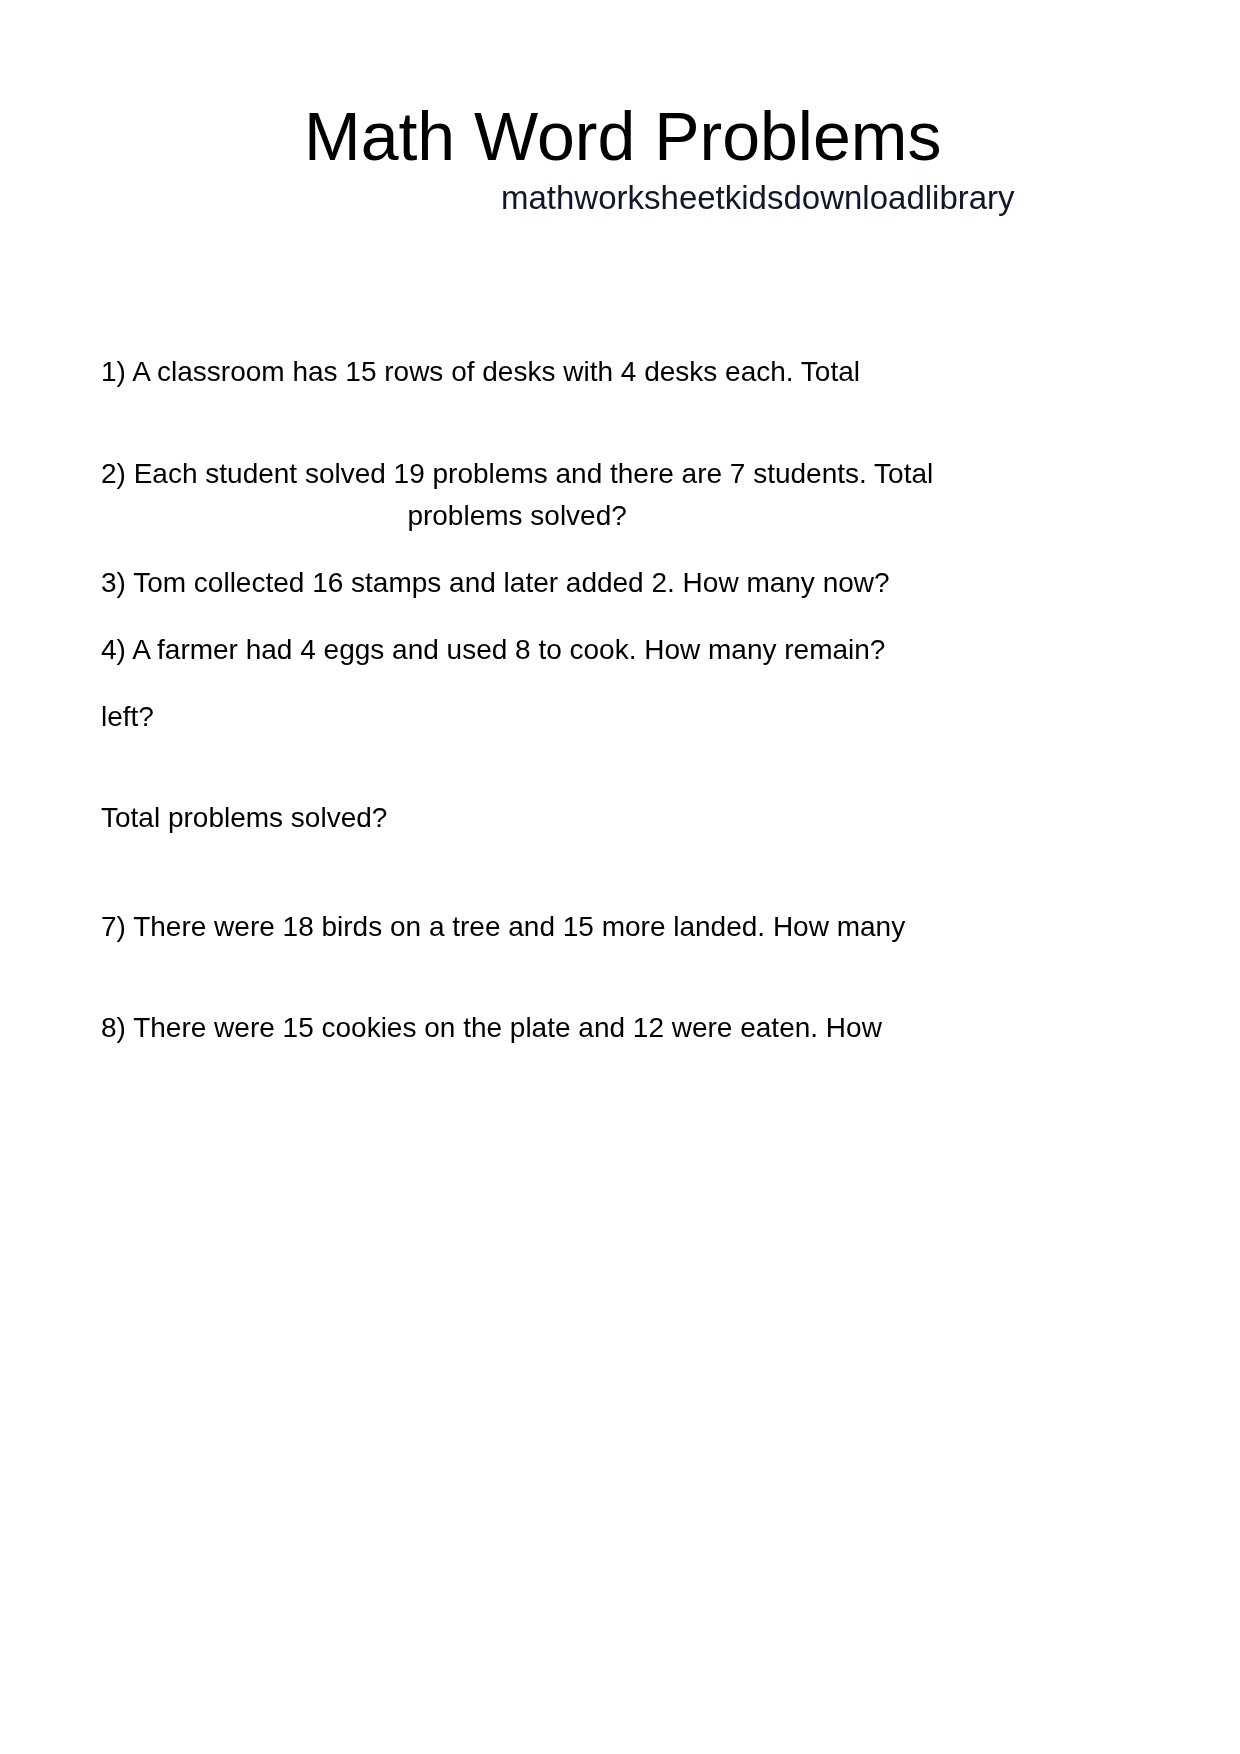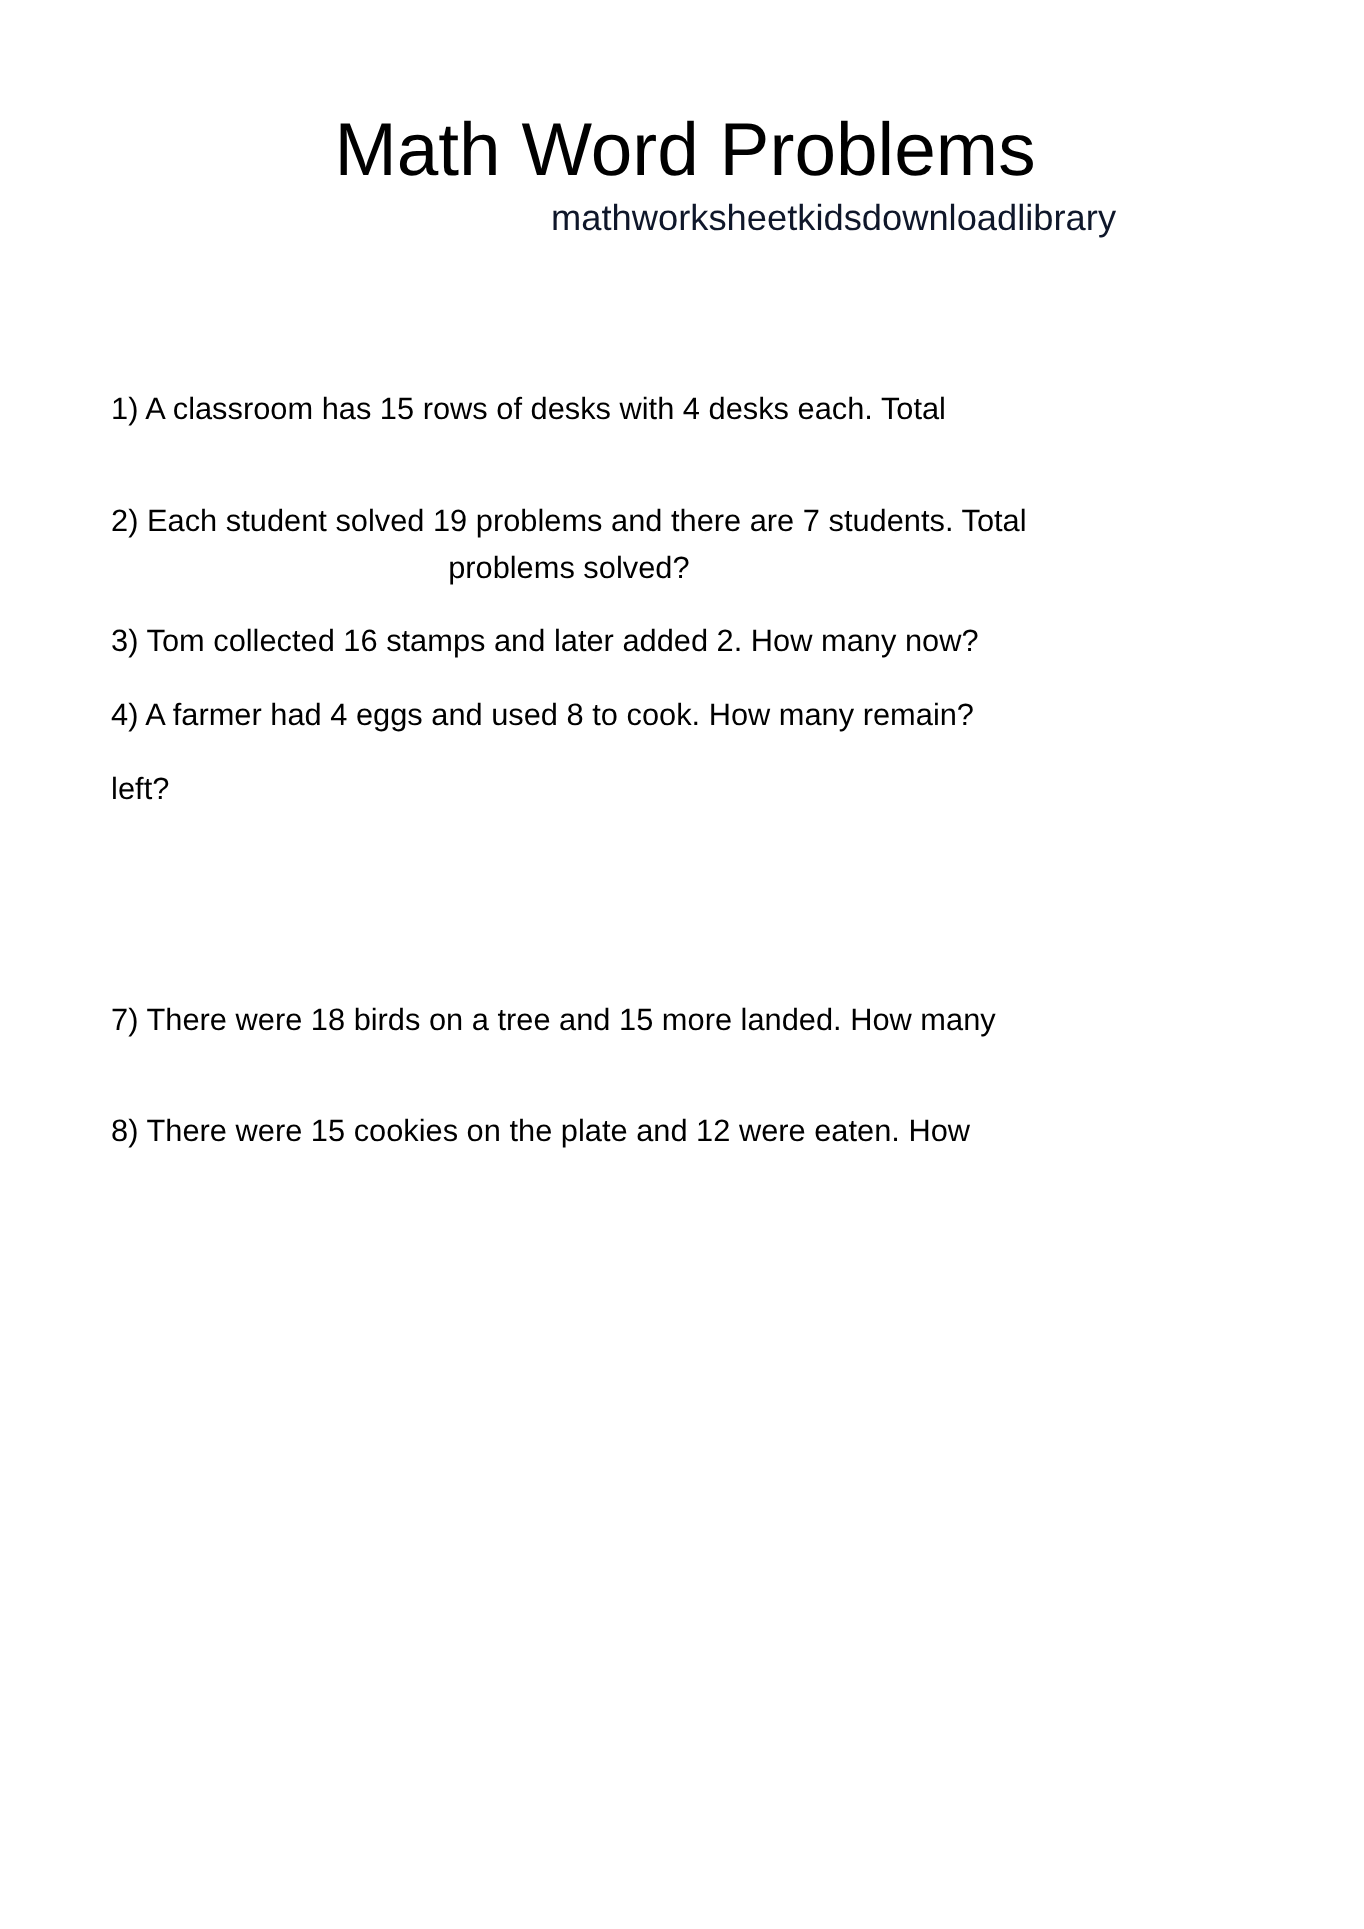--- a/index.html
+++ b/index.html
@@ -66,20 +66,21 @@
 
 <div class="problem" style="top:629px;">
   <span class="line">4) A farmer had 4 eggs and used 8 to cook. How many remain?</span>
 </div>
 
 <div class="problem" style="top:696px;">
   <span class="line">left?</span>
 </div>
 
 <div class="problem" style="top:797px;">
+  <span class="line">Total problems solved?</span>
 </div>
 
 <div class="problem" style="top:906px;">
   <span class="line">7) There were 18 birds on a tree and 15 more landed. How many</span>
 </div>
 
 <div class="problem" style="top:1007px;">
   <span class="line">8) There were 15 cookies on the plate and 12 were eaten. How</span>
 </div>
 

